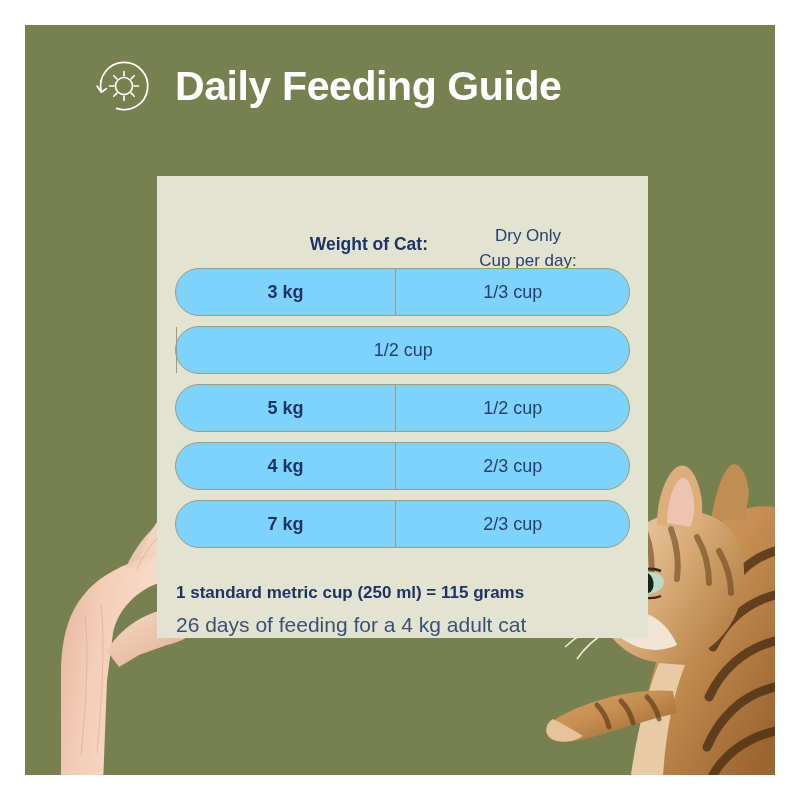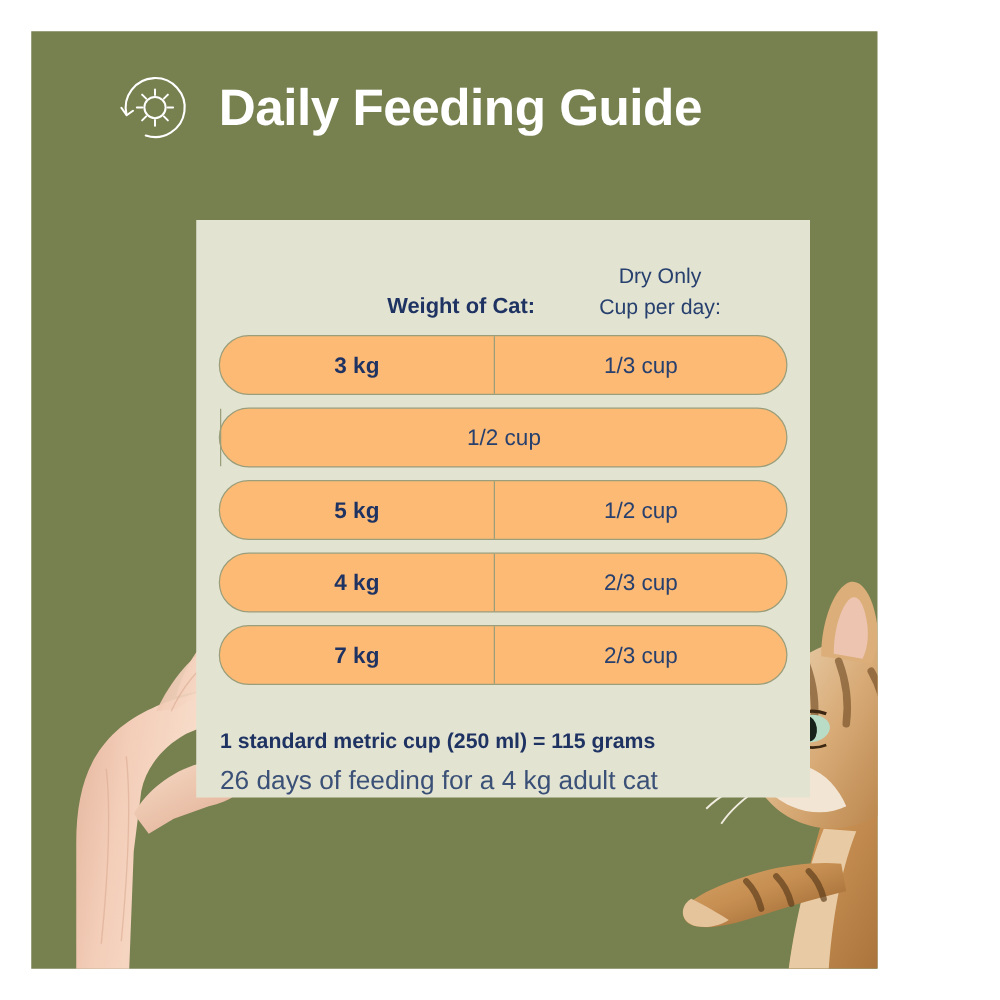--- a/index.html
+++ b/index.html
@@ -11,21 +11,21 @@
     background: #ffffff;
     font-family: "Liberation Sans", sans-serif;
     overflow: hidden;
   }
 
   
   #poster {
     position: absolute;
     left: 25px;
     top: 25px;
-    width: 677px;
+    width: 750px;
     height: 750px;
     background: #77804f;
     overflow: hidden;
   }
 
   
   #header {
     position: absolute;
     left: 70px;
     top: 32px;
@@ -68,36 +68,36 @@
     width: 253px;
     text-align: right;
     color: #1f3363;
     font-size: 17.5px;
     font-weight: bold;
     line-height: 1.2;
   }
   #col-head-dry {
     position: absolute;
     left: 271px;
-    top: 13px;
+    top: 28px;
     width: 200px;
     text-align: center;
     color: #27406e;
     font-size: 17px;
     font-weight: normal;
     line-height: 1.45;
   }
 
   
   #rows { position: absolute; left: 18px; top: 92px; width: 455px; }
   .pill-row {
     position: relative;
     height: 48px;
     margin-bottom: 10px;
-    background: #fdba74;
+    background: #7dd3fc;
     border: 1.4px solid #9a9e7b;
     border-radius: 24px;
     display: flex;
     align-items: stretch;
   }
   .pill-row:last-child { margin-bottom: 0; }
   .cell-weight {
     width: 219px;
     display: flex;
     align-items: center;

